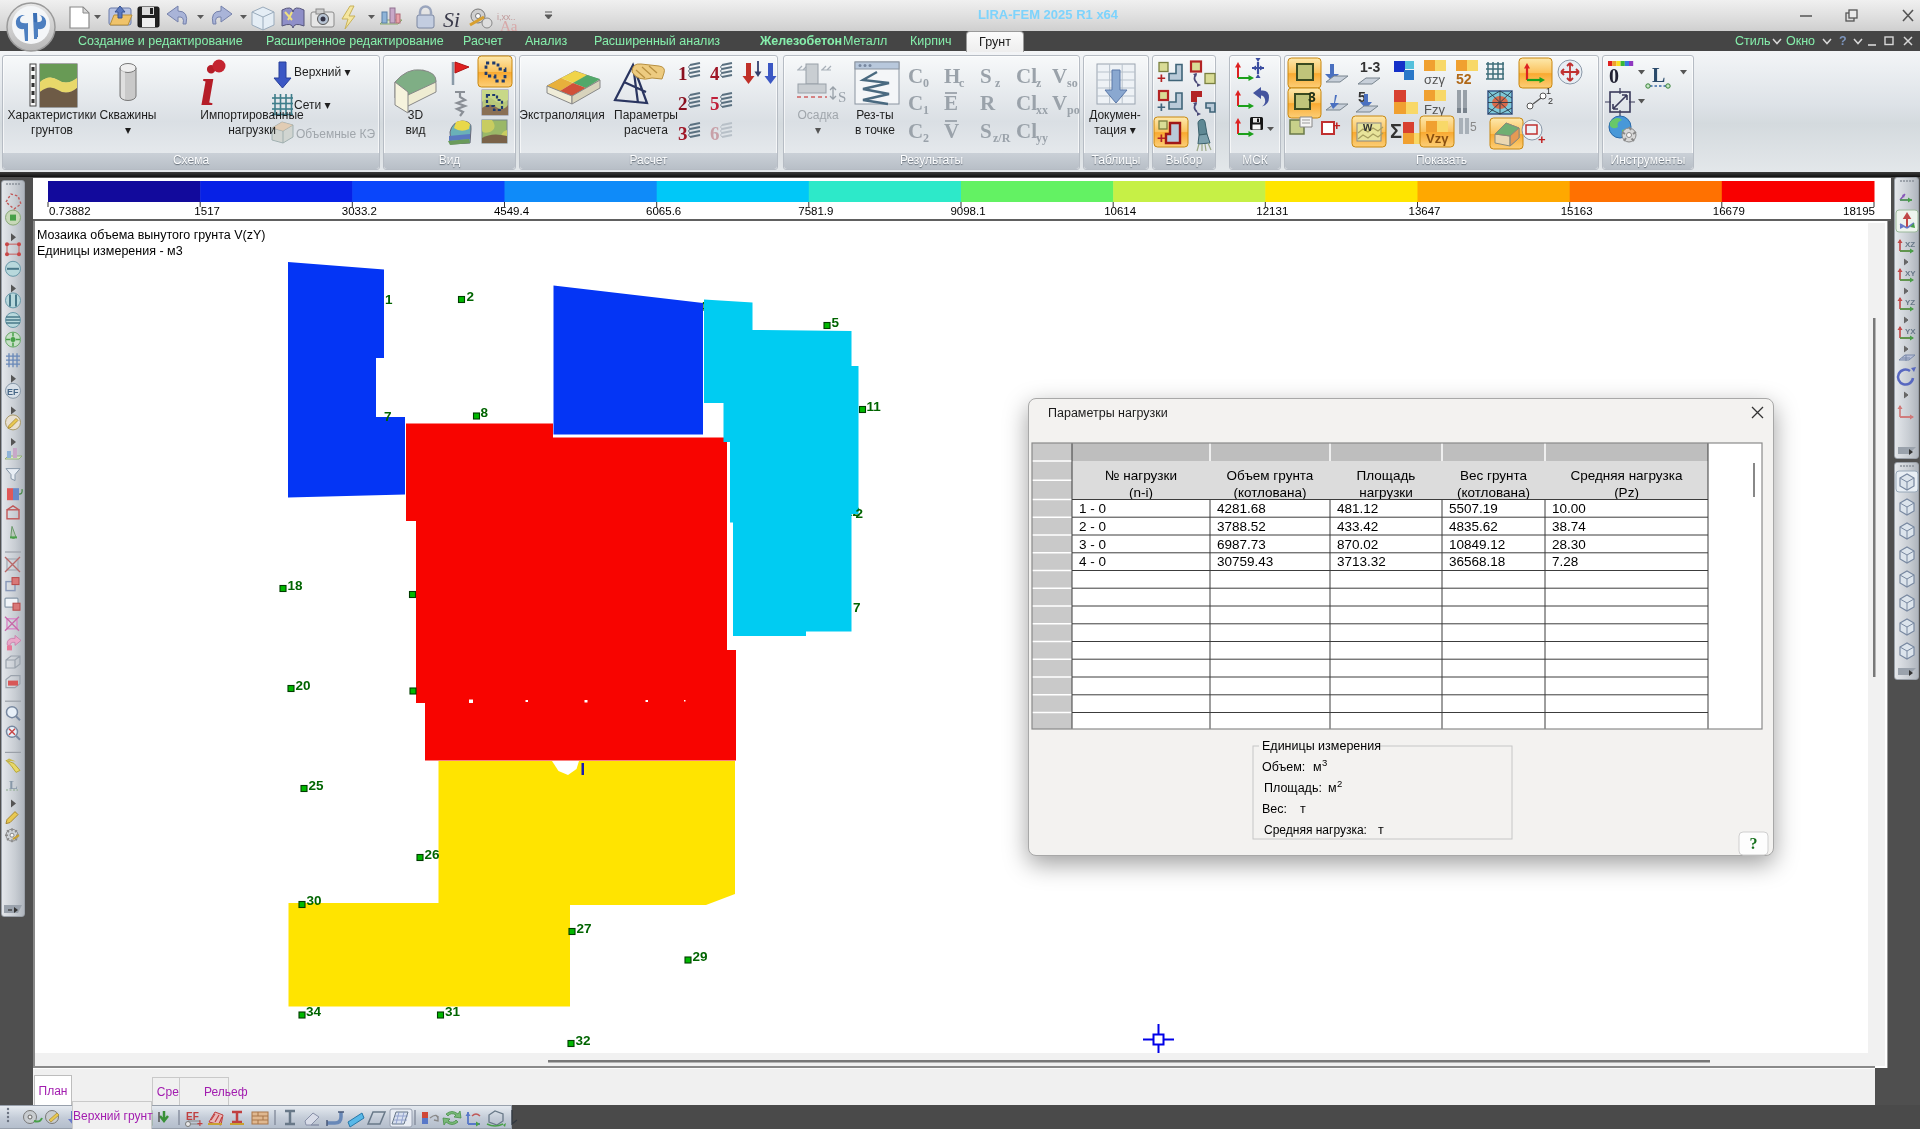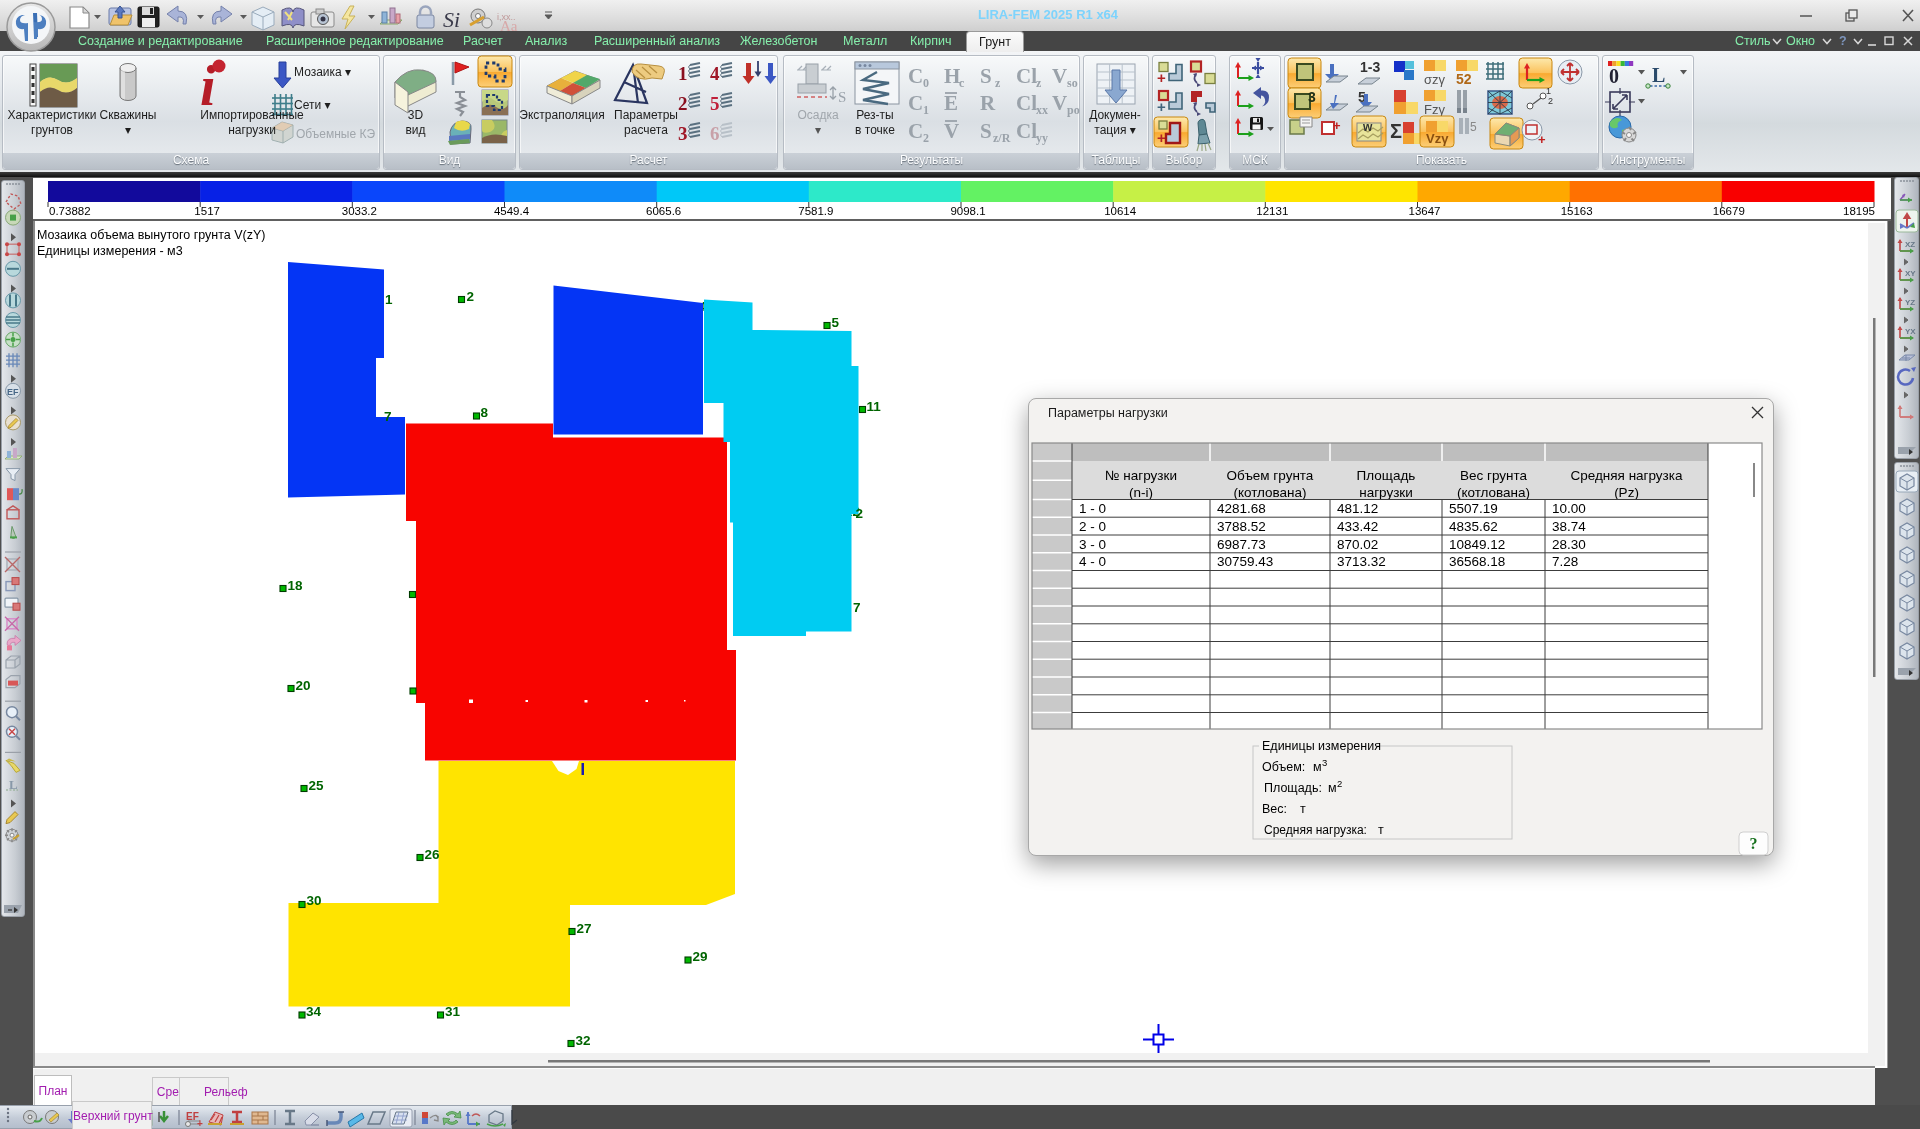--- a/index.html
+++ b/index.html
@@ -88,21 +88,21 @@
     <path d="M470 25 l14 -8" stroke="#d8a030" stroke-width="3"></path>
     <text x="497" y="20" font-size="9" fill="#c09a9a" font-weight="normal" text-anchor="start" font-family="Liberation Sans, sans-serif">i,xx..</text>
     <text x="500" y="31" font-size="15" fill="#d8a8a8" font-weight="normal" text-anchor="start" font-family="Liberation Serif, sans-serif">Aa</text>
     <path d="M545 12 h7 M545 15 l3.5 4 l3.5 -4 z" stroke="#5a5a5a" fill="#5a5a5a"></path>
   </svg>
 <span class="mtab" style="left:78px;">Создание и редактирование</span>
 <span class="mtab" style="left:266px;">Расширенное редактирование</span>
 <span class="mtab" style="left:463px;">Расчет</span>
 <span class="mtab" style="left:525px;">Анализ</span>
 <span class="mtab" style="left:594px;">Расширенный анализ</span>
-<span class="mtab" style="left:740px;">Железобетон</span>
+<span class="mtab" style="left:760px;font-weight:bold;">Железобетон</span>
 <span class="mtab" style="left:843px;">Металл</span>
 <span class="mtab" style="left:910px;">Кирпич</span>
 <div id="granttab">Грунт</div>
 <span class="mtab" style="left:1735px;">Стиль</span>
 <span class="mtab" style="left:1786px;">Окно</span>
 <span class="mtab" style="left:1839px;color:#7d95bd;font-weight:700;">?</span>
 <svg class="abs" style="left:1765px;top:31px;z-index:3;" width="155" height="20">
 <path d="M8 8 l4 4.5 l4 -4.5" stroke="#d8d8d8" stroke-width="1.5" fill="none"></path>
 <path d="M58 8 l4 4.5 l4 -4.5" stroke="#d8d8d8" stroke-width="1.5" fill="none"></path>
 <path d="M89 8 l4 4.5 l4 -4.5" stroke="#d8d8d8" stroke-width="1.5" fill="none"></path>
@@ -425,21 +425,21 @@
     <circle cx="1620" cy="127" r="11" fill="#4898d8" stroke="#2868a8"></circle>
     <path d="M1612 120 q6 -4 10 0 q-6 2 -4 7 q-5 3 -8 -1 q-1 -4 2 -6 z" fill="#68c868"></path>
     <path d="M1622 130 q6 -2 8 2 q-2 5 -8 4 z" fill="#68c868"></path>
     <circle cx="1629" cy="135" r="7" fill="#d8d8d8" stroke="#888"></circle>
     <circle cx="1629" cy="135" r="2.5" fill="#f8f8f8" stroke="#888"></circle>
     <path d="M1629 127 l2 3 M1636 132 l-3 2 M1634 141 l-2.5 -2.5 M1624 141 l2 -3 M1622 132 l3 2" stroke="#888" stroke-width="2"></path>
   </svg>
 <div class="btnlbl" style="left:4px;top:108px;width:96px;">Характеристики<br>грунтов</div>
 <div class="btnlbl" style="left:98px;top:108px;width:60px;">Скважины<br>▾</div>
 <div class="btnlbl" style="left:156px;top:108px;width:112px;margin-left:40px;">Импортированные<br>нагрузки</div>
-<div class="btnlbl" style="left:294px;top:65px;">Мозаика ▾</div>
+<div class="btnlbl" style="left:294px;top:65px;">Верхний ▾</div>
 <div class="btnlbl" style="left:294px;top:98px;">Сети ▾</div>
 <div class="btnlbl glbl" style="left:296px;top:127px;">Объемные КЭ</div>
 <div class="btnlbl" style="left:393px;top:108px;width:45px;">3D<br>вид</div>
 <div class="btnlbl" style="left:506px;top:108px;width:112px;">Экстраполяция</div>
 <div class="btnlbl" style="left:598px;top:108px;width:96px;">Параметры<br>расчета</div>
 <div class="btnlbl glbl" style="left:795px;top:108px;width:46px;">Осадка<br><span style="color:#555;">▾</span></div>
 <div class="btnlbl" style="left:849px;top:108px;width:52px;">Рез-ты<br>в точке</div>
 <div class="btnlbl" style="left:1085px;top:108px;width:60px;">Докумен-<br>тация ▾</div>
 <div id="ltool" class="abs"></div>
 <div id="rtool1" class="abs"></div>

